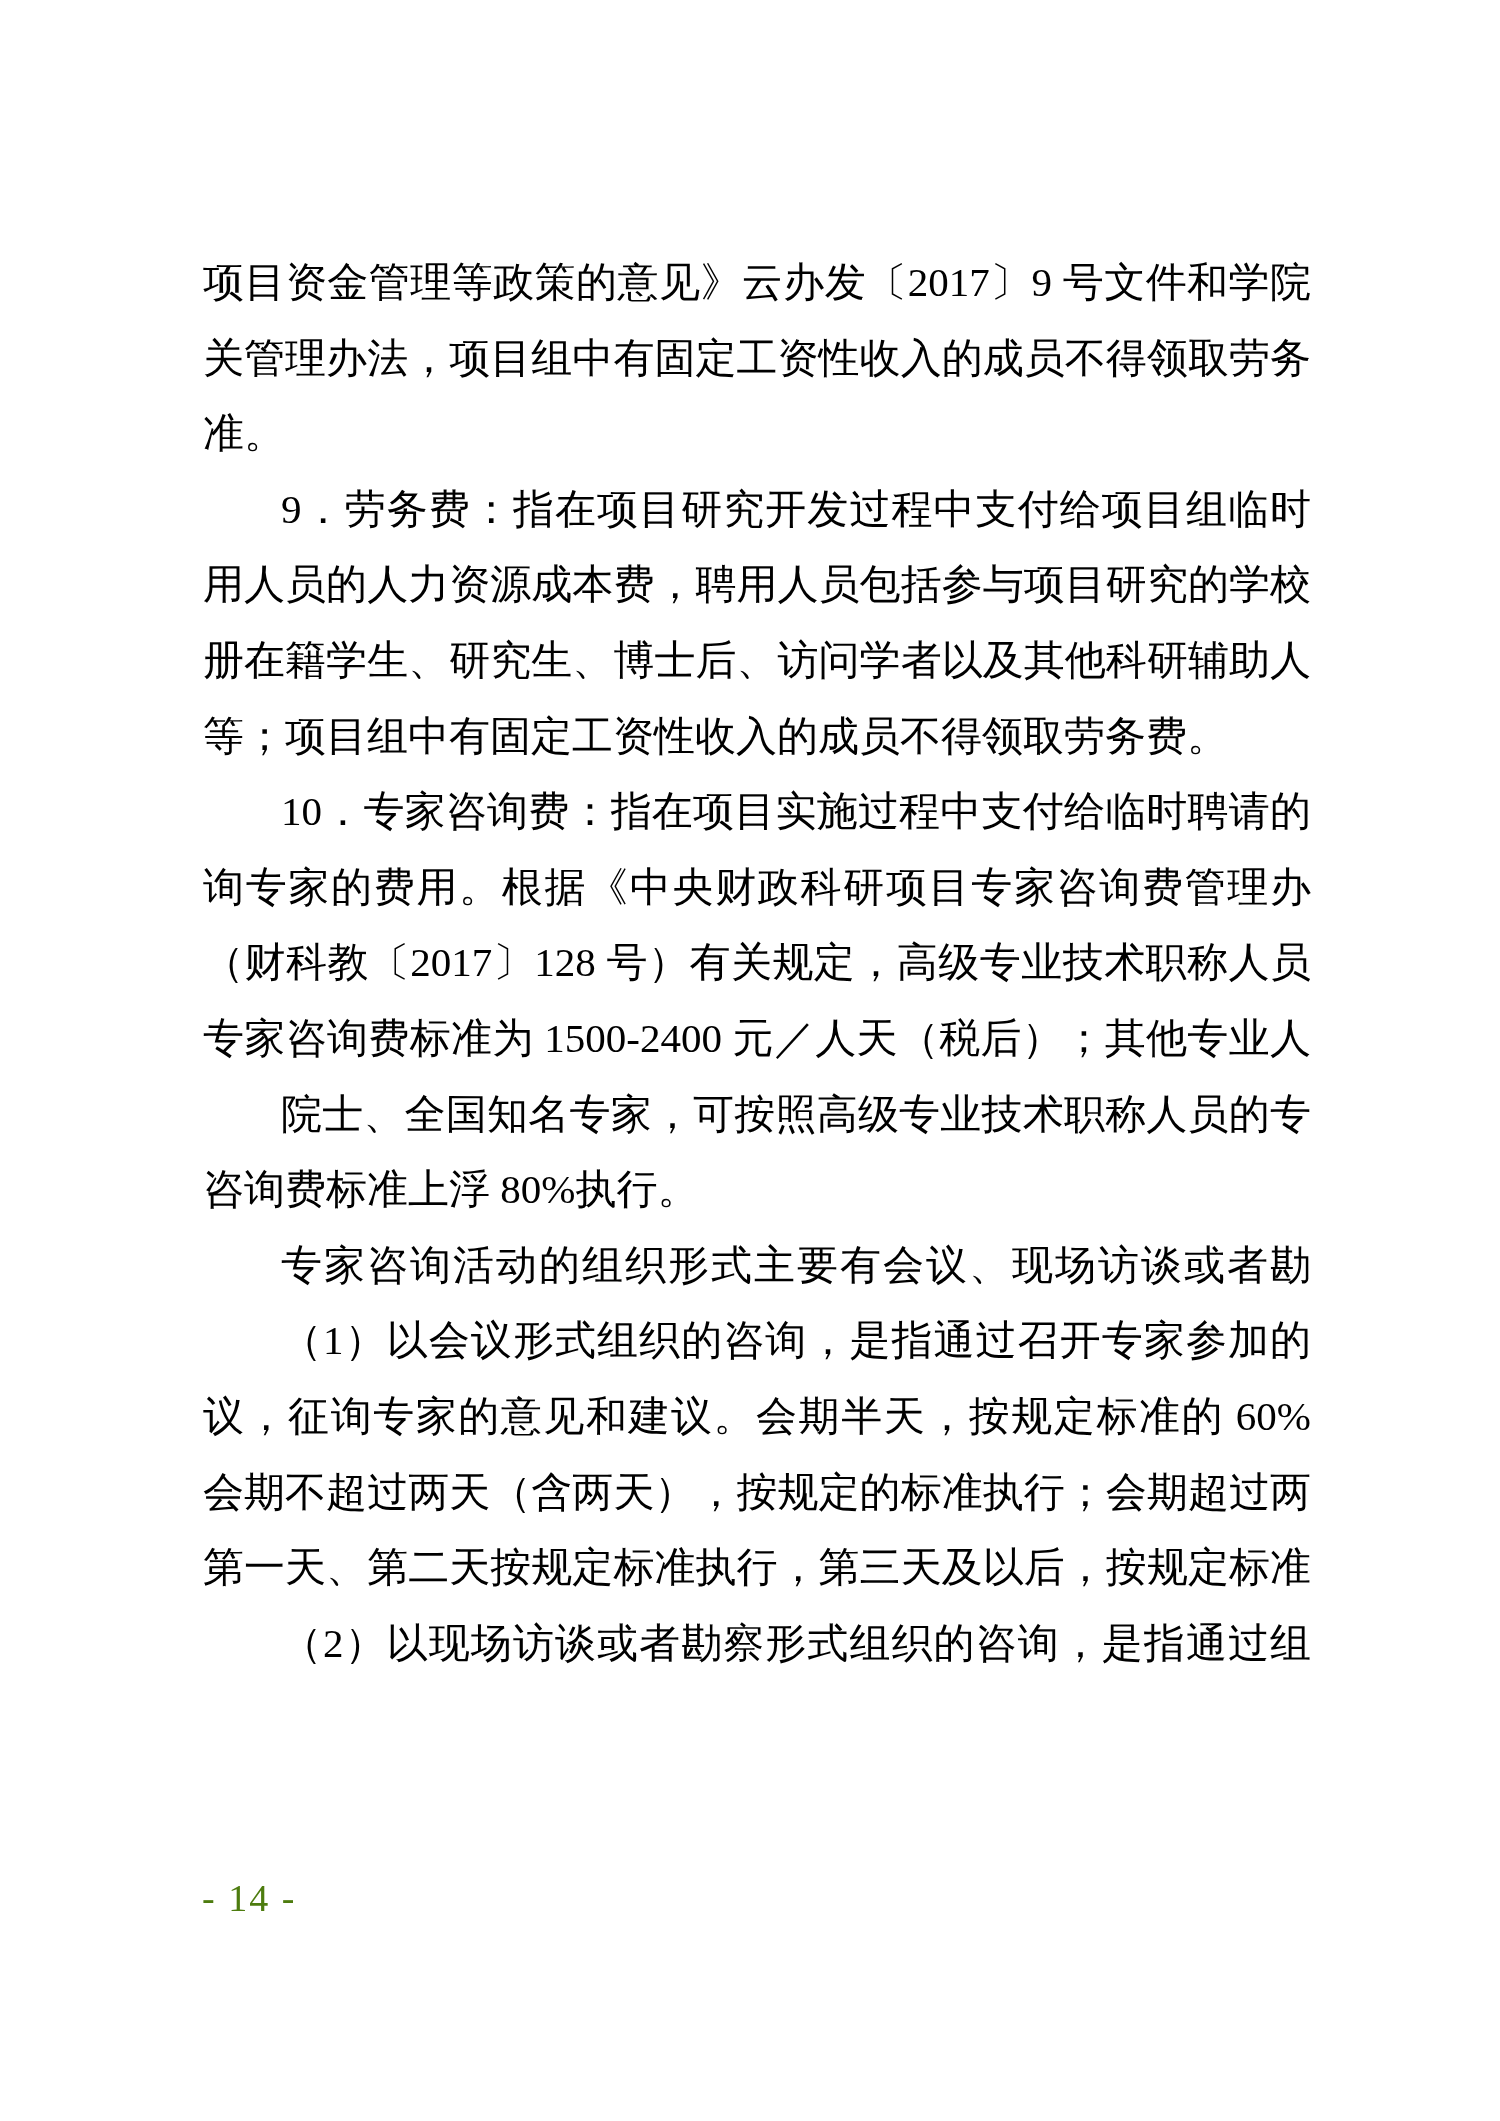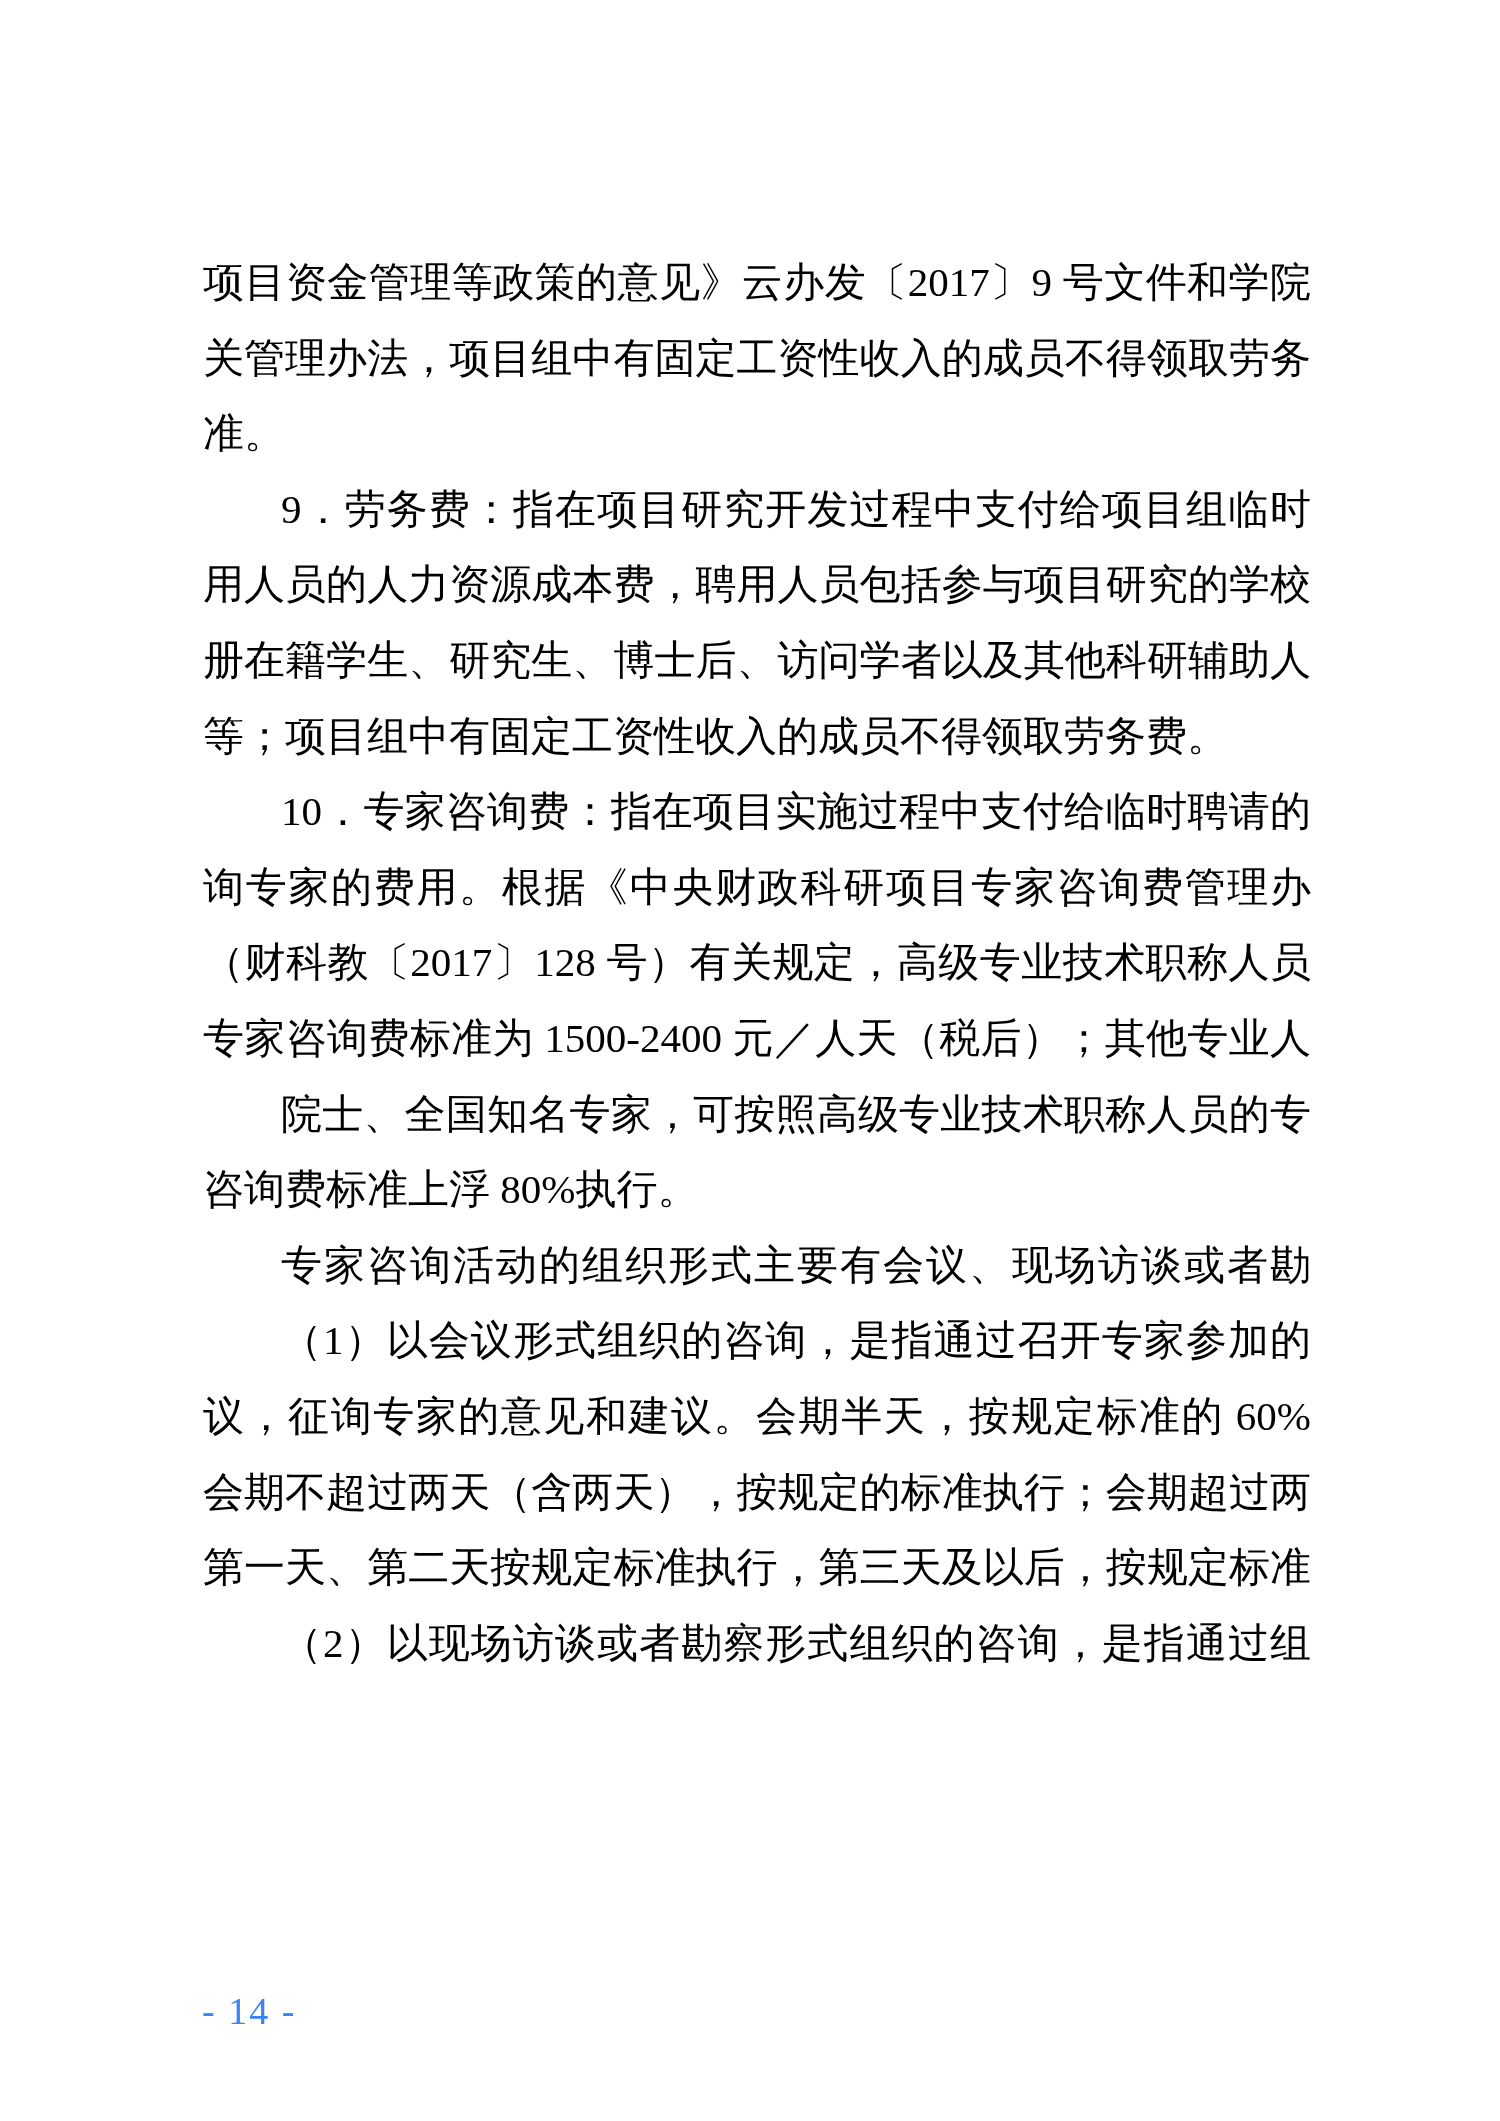--- a/index.html
+++ b/index.html
@@ -34,24 +34,24 @@
   .j {
     text-align-last: justify;
     text-justify: inter-character;
   }
   .ind {
     text-indent: 78px;
   }
   .footer {
     position: absolute;
     left: 202px;
-    top: 1989px;
+    top: 1876px;
     font-size: 38px;
     letter-spacing: 2px;
-    color: #3b82f6;
+    color: #4d7c0f;
   }
 </style>
 </head>
 <body>
 
 <div class="page">
   <div class="doc">
     <div class="ln j">项目资金管理等政策的意见》云办发〔2017〕9 号文件和学院相</div>
     <div class="ln j">关管理办法，项目组中有固定工资性收入的成员不得领取劳务费</div>
     <div class="ln">准。</div>

